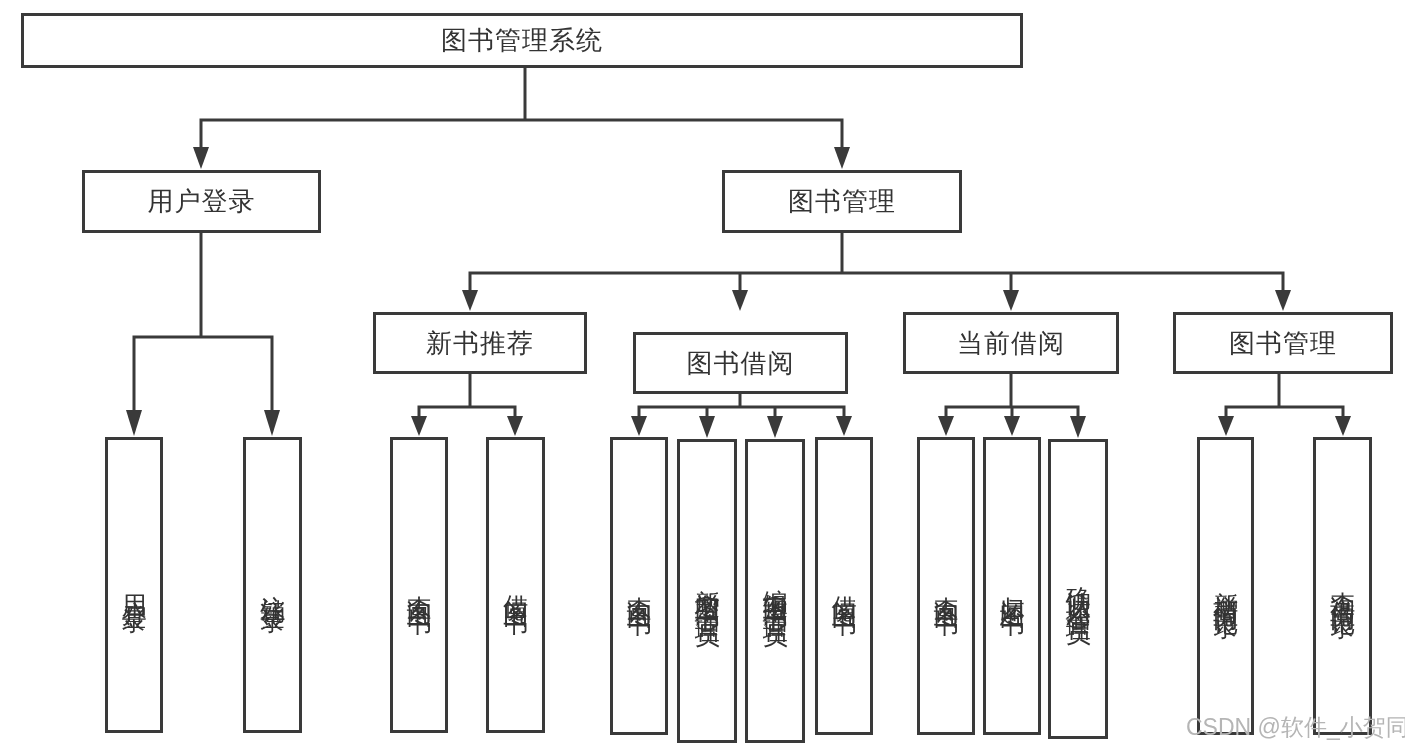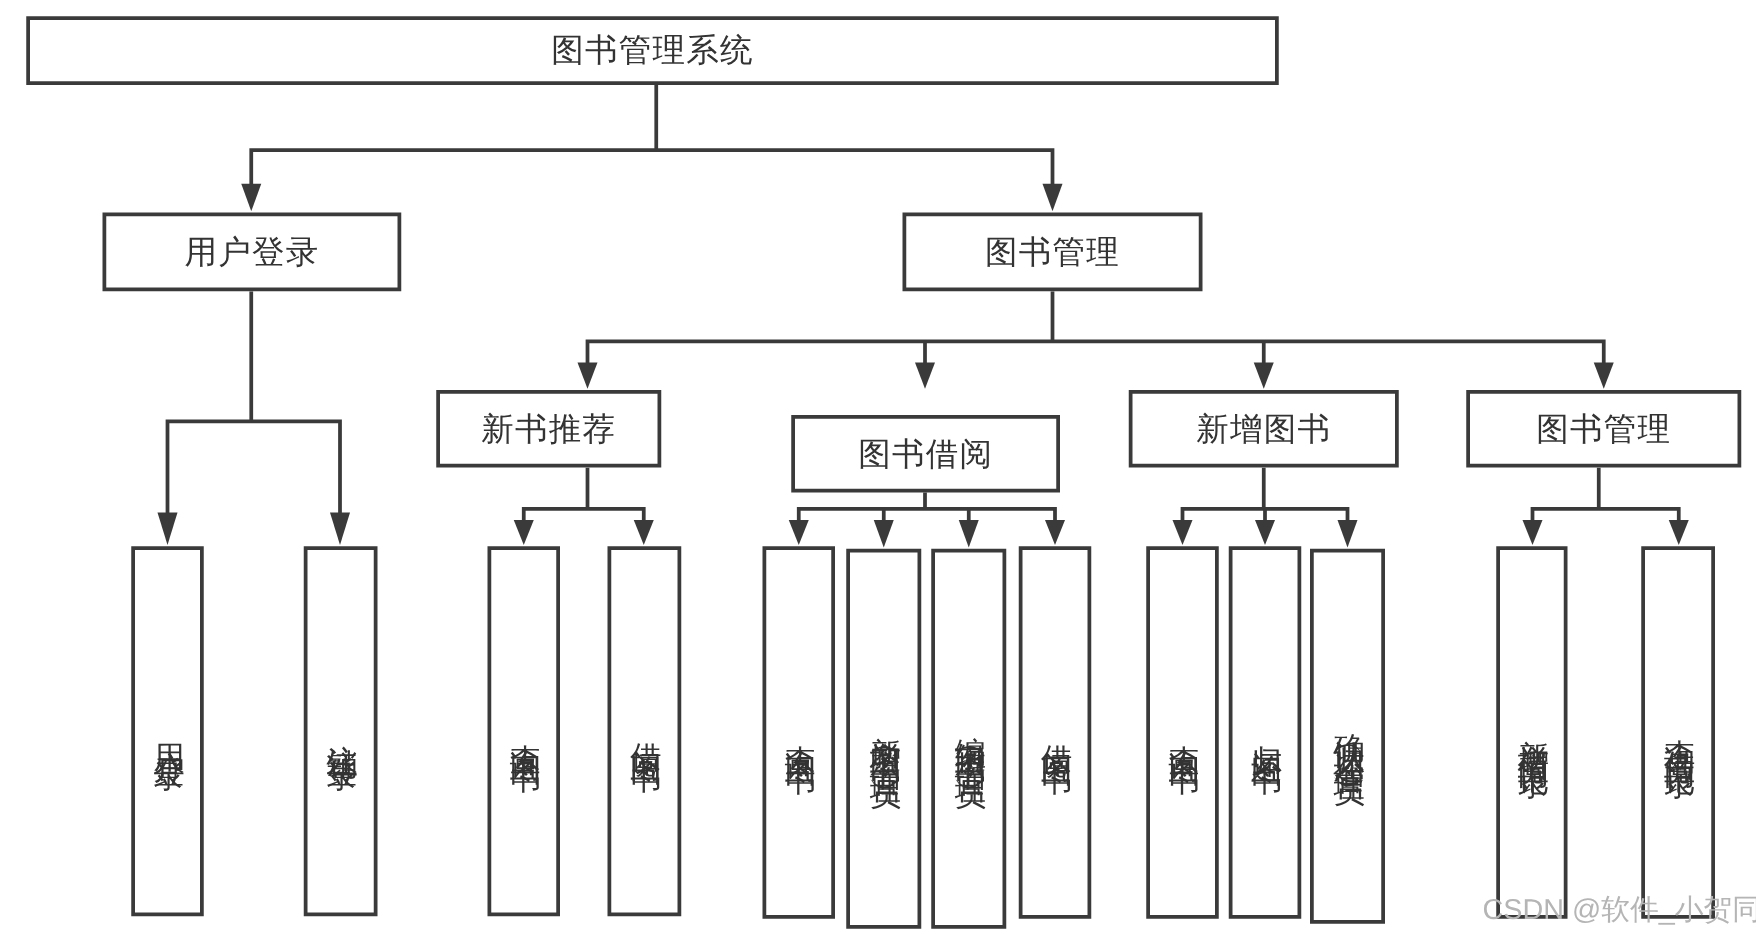--- a/index.html
+++ b/index.html
@@ -31,21 +31,21 @@
     text-orientation:mixed;
     font-size:25px;
     letter-spacing:5px;
     line-height:1.1;
     white-space:nowrap;
   }
   
   .n-root           {left:21px;  top:13px;  width:1002px; height:55px;}
   .n-user-login     {left:82px;  top:170px; width:239px;  height:63px;}
   .n-book-mgmt      {left:722px; top:170px; width:240px;  height:63px;}
-  .n-new-book-rec   {left:349px; top:312px; width:180px;  height:62px;}
+  .n-new-book-rec   {left:373px; top:312px; width:214px;  height:62px;}
   .n-book-borrow    {left:633px; top:312px; width:215px;  height:62px;margin-top:20px;}
   .n-current-borrow {left:903px; top:312px; width:216px;  height:62px;}
   .n-borrow-records {left:1173px;top:312px; width:220px;  height:62px;}
 
   .n-v-user-login   {left:105px; top:437px; width:58px; height:296px;}
   .n-v-logout       {left:243px; top:437px; width:59px; height:296px;}
   .n-v-query-a      {left:390px; top:437px; width:58px; height:296px;}
   .n-v-borrow-a     {left:486px; top:437px; width:59px; height:296px;}
   .n-v-query-b      {left:610px; top:437px; width:58px; height:298px;}
   .n-v-add-book     {left:677px; top:439px; width:60px; height:304px;}
@@ -137,21 +137,21 @@
     <span class="lbl">图书管理</span>
   </div>
 
   <div class="box hbox n-new-book-rec">
     <span class="lbl">新书推荐</span>
   </div>
   <div class="box hbox n-book-borrow">
     <span class="lbl">图书借阅</span>
   </div>
   <div class="box hbox n-current-borrow">
-    <span class="lbl">新增图书</span>
+    <span class="lbl">当前借阅</span>
   </div>
   <div class="box hbox n-borrow-records">
     <span class="lbl">图书管理</span>
   </div>
 
   <div class="box vbox n-v-user-login">
     <span class="lbl">用户登录</span>
   </div>
   <div class="box vbox n-v-logout">
     <span class="lbl">注销登录</span>

